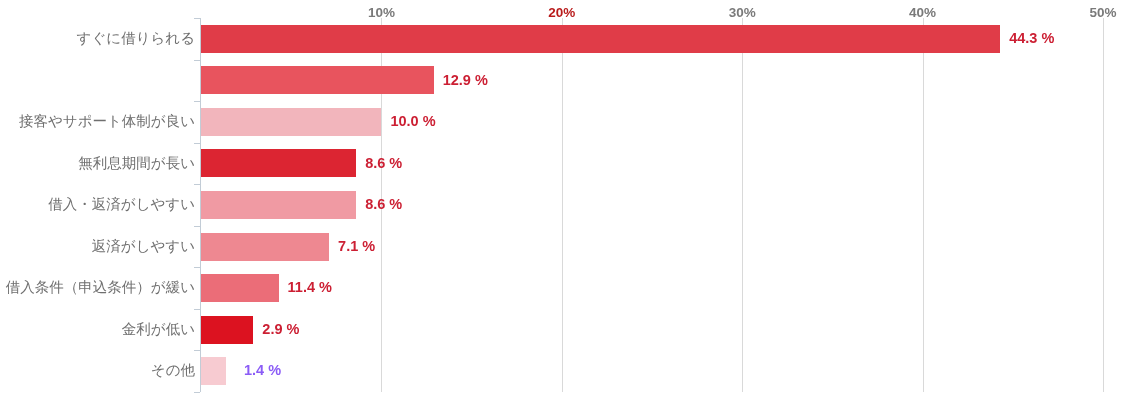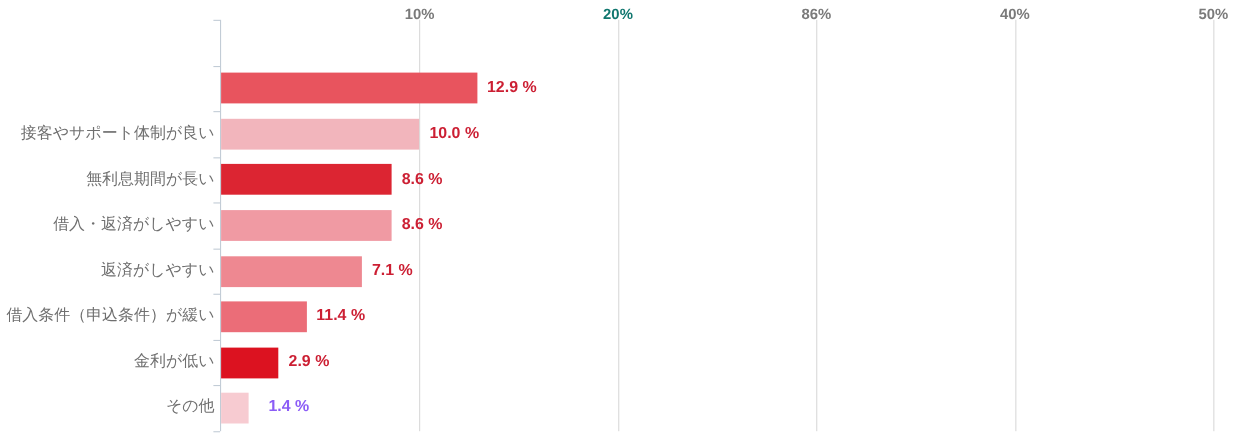--- a/index.html
+++ b/index.html
@@ -111,41 +111,46 @@
 <div id="chart-root">
 
   <div class="grid-layer">
     <div class="gridline" style="left: 381.4px; background: rgb(217, 217, 217);"></div>
     <div class="gridline" style="left: 561.8px; background: rgb(217, 217, 217);"></div>
     <div class="gridline" style="left: 742.2px; background: rgb(217, 217, 217);"></div>
     <div class="gridline" style="left: 922.6px; background: rgb(217, 217, 217);"></div>
     <div class="gridline" style="left: 1103px; background: rgb(217, 217, 217);"></div>
 
     <div class="tick-label" style="left: 381.4px; color: rgb(122, 122, 122);">10%</div>
-    <div class="tick-label" style="left: 561.8px; color: #0f766e;">20%</div>
-    <div class="tick-label" style="left: 742.2px; color: rgb(122, 122, 122);">86%</div>
+    <div class="tick-label" style="left: 561.8px; color: #b91c1c;">20%</div>
+    <div class="tick-label" style="left: 742.2px; color: rgb(122, 122, 122);">30%</div>
     <div class="tick-label" style="left: 922.6px; color: rgb(122, 122, 122);">40%</div>
     <div class="tick-label" style="left: 1103px; color: rgb(122, 122, 122);">50%</div>
   </div>
 
   <div class="y-axis-line"></div>
   <div class="rows-layer" id="y-ticks">
       <div class="y-tick" style="top: 18px; background: rgb(194, 204, 214);"></div>
       <div class="y-tick" style="top: 59.5556px; background: rgb(194, 204, 214);"></div>
       <div class="y-tick" style="top: 101.111px; background: rgb(194, 204, 214);"></div>
       <div class="y-tick" style="top: 142.667px; background: rgb(194, 204, 214);"></div>
       <div class="y-tick" style="top: 184.222px; background: rgb(194, 204, 214);"></div>
       <div class="y-tick" style="top: 225.778px; background: rgb(194, 204, 214);"></div>
       <div class="y-tick" style="top: 267.333px; background: rgb(194, 204, 214);"></div>
       <div class="y-tick" style="top: 308.889px; background: rgb(194, 204, 214);"></div>
       <div class="y-tick" style="top: 350.444px; background: rgb(194, 204, 214);"></div>
       <div class="y-tick" style="top: 392px; background: rgb(194, 204, 214);"></div>
     </div>
 
   <div class="rows-layer" id="rows">
+      <div class="row" style="top: 18px; height: 41.5556px;">
+        <div class="cat-label" style="height: 41.5556px; line-height: 41.5556px; color: rgb(111, 111, 111);">すぐに借りられる</div>
+        <div class="bar" style="width: 799.172px; top: 6.77778px; background: rgb(224, 60, 72);"></div>
+        <div class="val-label" style="left: 1009.17px; height: 41.5556px; line-height: 41.5556px; color: rgb(204, 31, 51);">44.3 %</div>
+      </div>
       <div class="row" style="top: 59.5556px; height: 41.5556px;">
         <div class="bar" style="width: 232.716px; top: 6.77778px; background: rgb(232, 84, 94);"></div>
         <div class="val-label" style="left: 442.716px; height: 41.5556px; line-height: 41.5556px; color: rgb(204, 31, 51);">12.9 %</div>
       </div>
       <div class="row" style="top: 101.111px; height: 41.5556px;">
         <div class="cat-label" style="height: 41.5556px; line-height: 41.5556px; color: rgb(111, 111, 111);">接客やサポート体制が良い</div>
         <div class="bar" style="width: 180.4px; top: 6.77778px; background: rgb(242, 181, 188);"></div>
         <div class="val-label" style="left: 390.4px; height: 41.5556px; line-height: 41.5556px; color: rgb(204, 31, 51);">10.0 %</div>
       </div>
       <div class="row" style="top: 142.667px; height: 41.5556px;">

